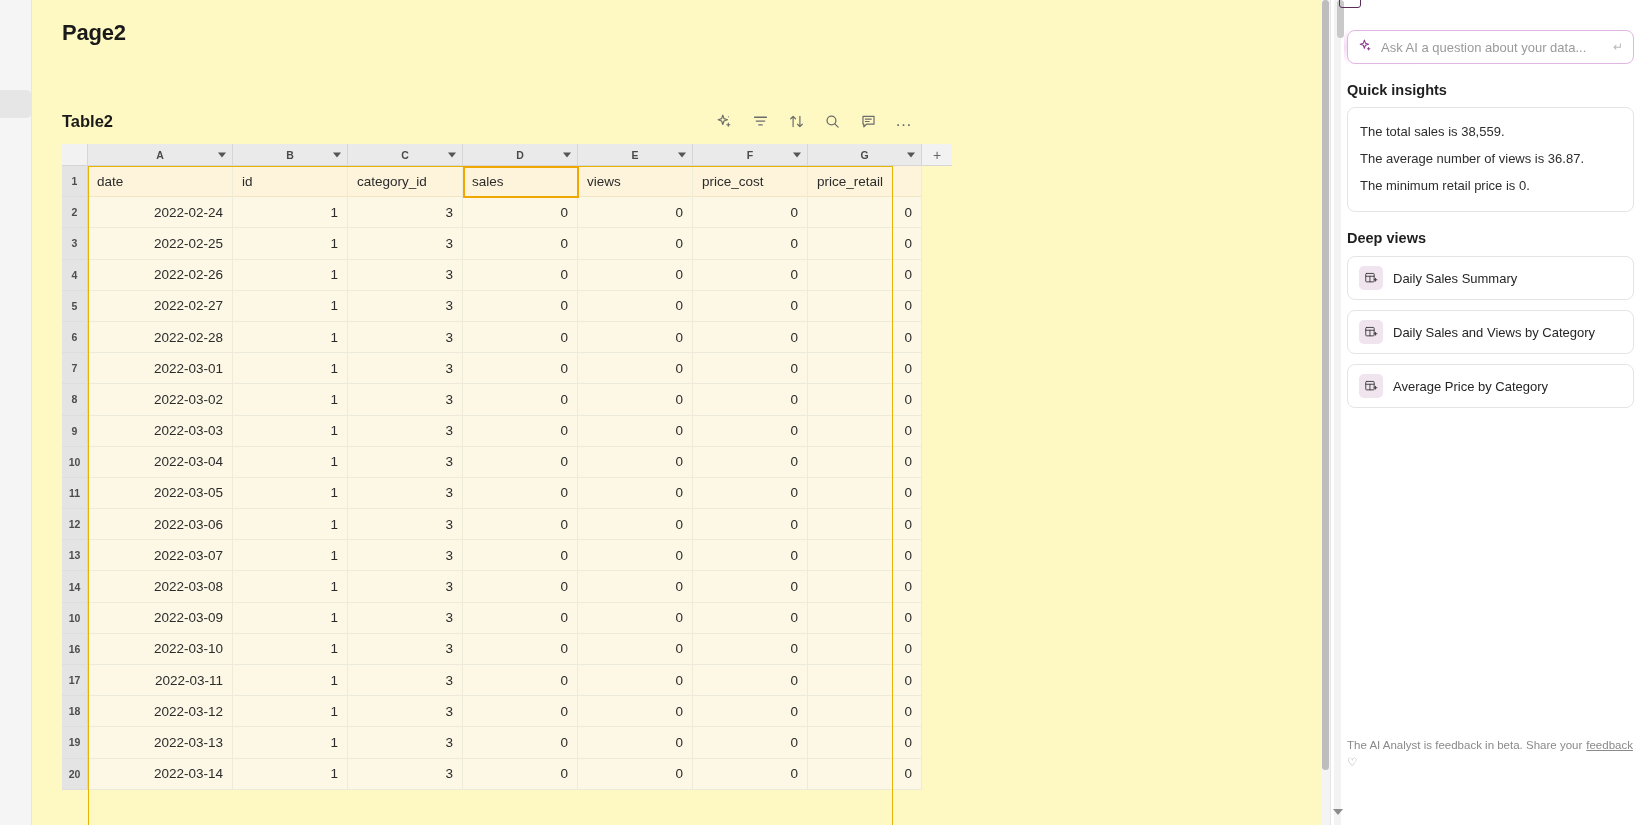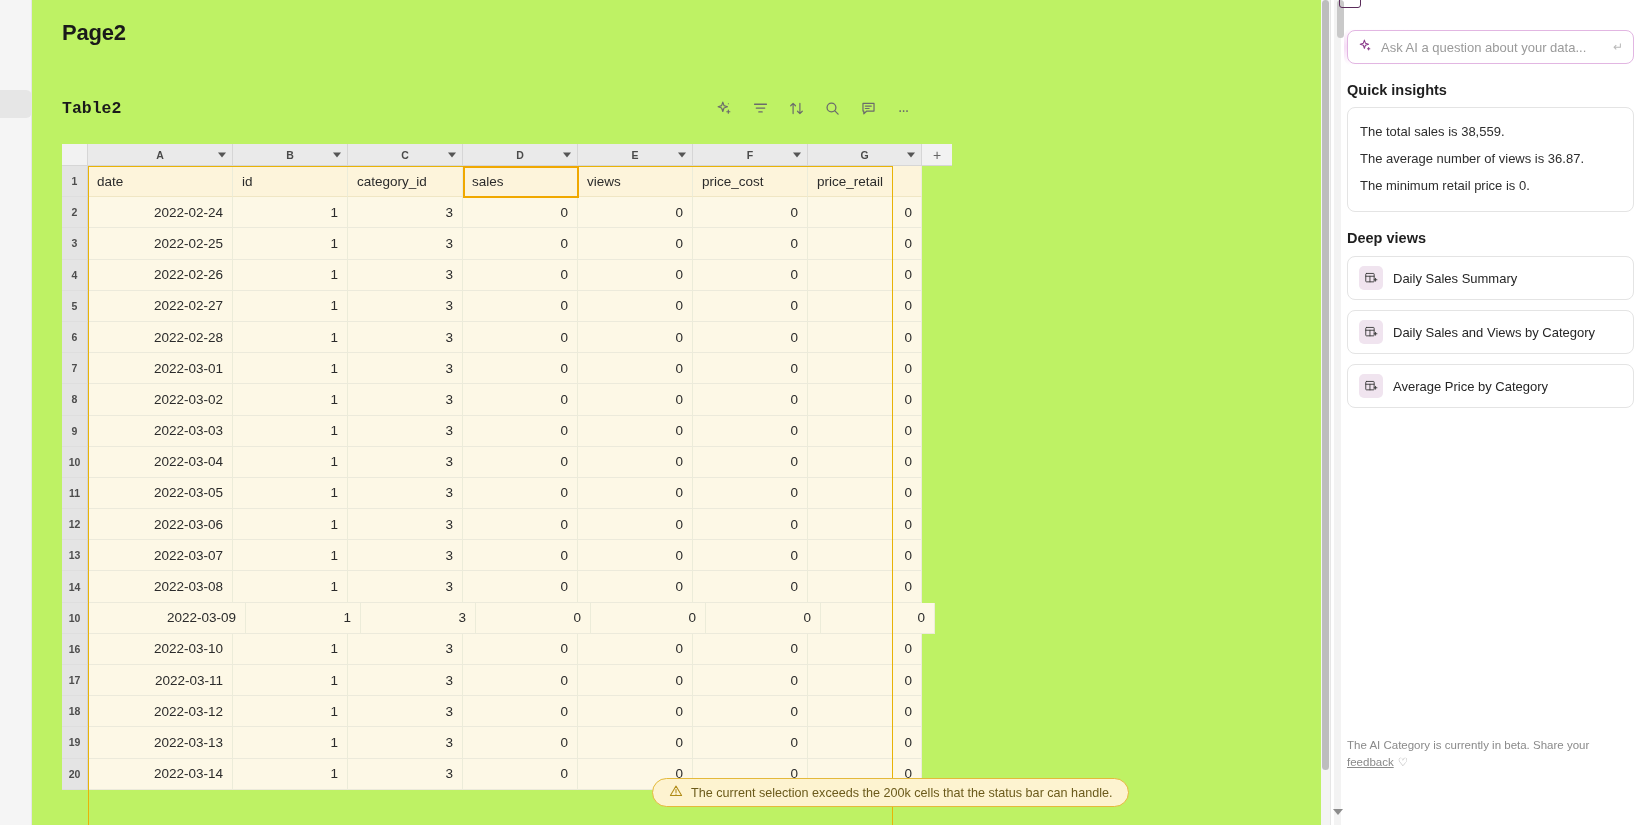--- a/index.html
+++ b/index.html
@@ -24,31 +24,31 @@
     width: 32px; height: 28px;
     background: #e6e6e6;
     border-radius: 0 6px 6px 0;
   }
 
   
   .canvas {
     position: relative;
     flex: 1 1 auto;
     height: 825px;
-    background: #bef264;
+    background: #fef9c3;
     overflow: hidden;
   }
   .page-title {
     position: absolute; left: 30px; top: 20px;
     font-size: 22px; font-weight: bold; color: #1a1a1a;
     letter-spacing: -0.2px;
   }
 
   
-  .table-block { position: absolute; left: 30px; top: 91px; width: 1135px; font-family: Liberation Mono, monospace; }
+  .table-block { position: absolute; left: 30px; top: 104px; width: 1135px; }
   .table-head-row {
     display: flex; align-items: center; justify-content: space-between;
     width: 852px; height: 34px;
   }
   .table-name { font-size: 16.5px; font-weight: bold; color: #1a1a1a; }
   .table-tools { display: flex; align-items: center; gap: 16px; }
   .tool-btn {
     width: 20px; height: 20px;
     display: flex; align-items: center; justify-content: center;
     color: #6b6b6b; cursor: pointer;
@@ -485,21 +485,21 @@
             <div class="cell num" style="width:115px">1</div>
             <div class="cell num" style="width:115px">3</div>
             <div class="cell num" style="width:115px">0</div>
             <div class="cell num" style="width:115px">0</div>
             <div class="cell num" style="width:115px">0</div>
             <div class="cell num" style="width:114px">0</div>
             <div style="width:30px"></div>
           </div>
           <div class="grid-row">
             <div class="gutter sel">10</div>
-            <div class="cell num" style="width:158px">2022-03-09</div>
+            <div class="cell num" style="width:145px">2022-03-09</div>
             <div class="cell num" style="width:115px">1</div>
             <div class="cell num" style="width:115px">3</div>
             <div class="cell num" style="width:115px">0</div>
             <div class="cell num" style="width:115px">0</div>
             <div class="cell num" style="width:115px">0</div>
             <div class="cell num" style="width:114px">0</div>
             <div style="width:30px"></div>
           </div>
           <div class="grid-row">
             <div class="gutter sel">16</div>
@@ -555,29 +555,20 @@
             <div class="cell num" style="width:115px">0</div>
             <div class="cell num" style="width:114px">0</div>
             <div style="width:30px"></div>
           </div>
         </div>
 
       <div class="selframe" style="left:26px; top:22px; width:805px; height:660px;"></div>
       <div class="activecell" style="left:401px; top:22px; width:116px; height:32px;"></div>
     </div>
 
-    <div class="toast">
-      <span>
-        <svg width="14" height="14" viewBox="0 0 20 20" fill="none" stroke="#b08a16" stroke-width="1.5" stroke-linecap="round" stroke-linejoin="round">
-          <path d="M10 3 18 16.5H2z"></path>
-          <path d="M10 8v4M10 14.2v.3"></path>
-        </svg>
-      </span>
-      <span>The current selection exceeds the 200k cells that the status bar can handle.</span>
-    </div>
 
     <div class="main-scroll">
       <div class="main-scroll-thumb"></div>
     </div>
   </div>
 
   <div class="panel">
     <div class="panel-scroll-rail">
       <div class="panel-scroll-thumb"></div>
     </div>
@@ -629,20 +620,20 @@
             <svg width="14" height="14" viewBox="0 0 20 20" fill="none" stroke="currentColor" stroke-width="1.3" stroke-linecap="round">
               <rect x="2.5" y="3.5" width="12" height="12" rx="1"></rect>
               <path d="M2.5 7.5h12M8.5 7.5v8M14.5 12.5h4M16.5 10.5v4"></path>
             </svg>
           </span>
           <span class="dive-label">Average Price by Category</span>
         </div>
       </div>
 
     <div class="panel-footer">
-      <span>The AI Category is currently in beta. Share your</span>
+      <span>The AI Analyst is feedback in beta. Share your</span>
       <a href="#">feedback</a>
       <span class="heart">♡</span>
     </div>
 
     <div class="panel-caret-bottom"></div>
   </div>
 </div>
 
 </body></html>

